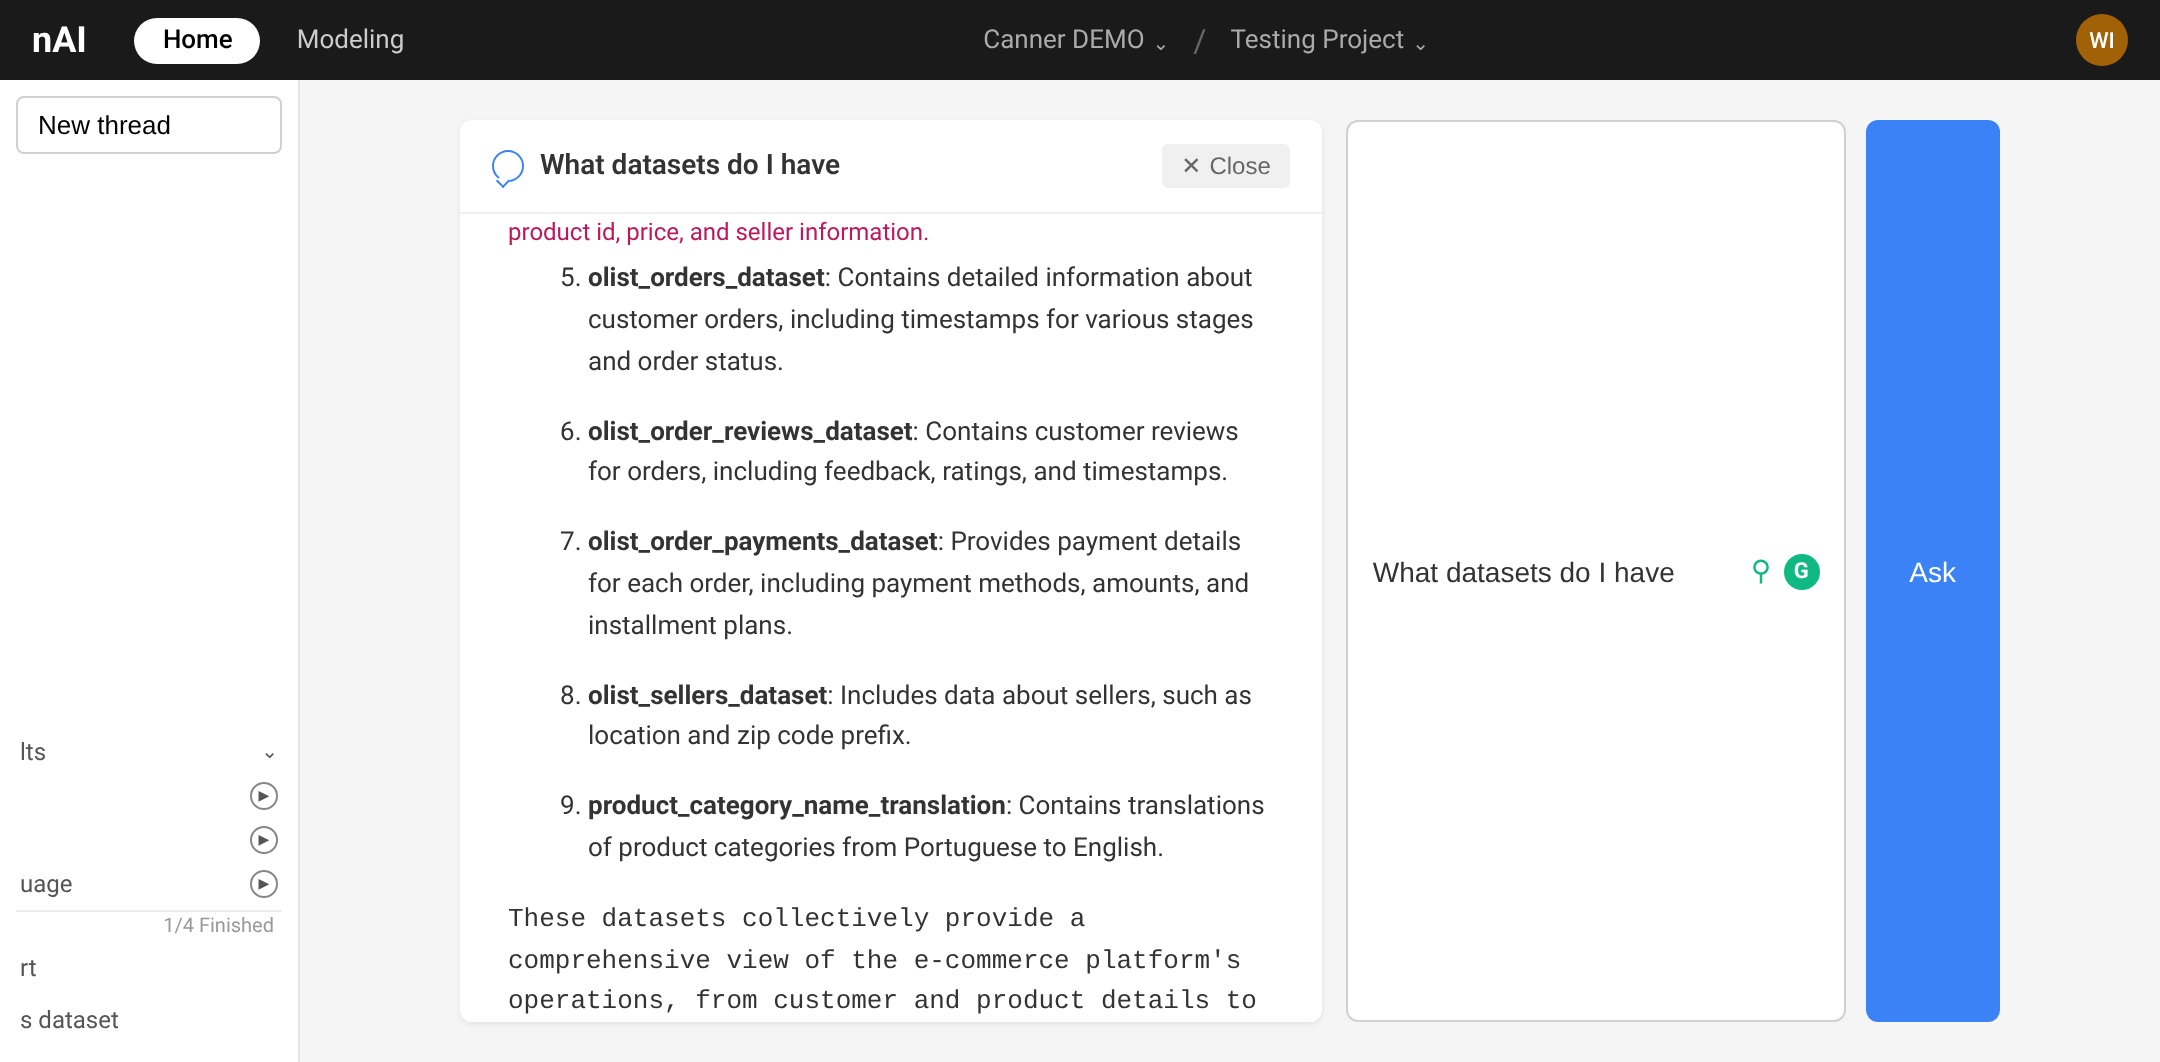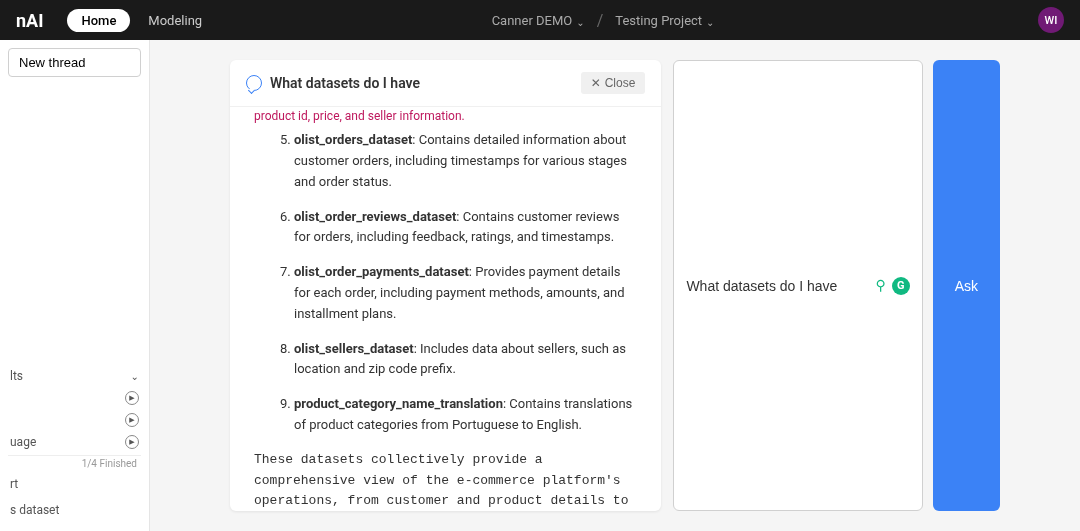--- a/index.html
+++ b/index.html
@@ -6,21 +6,21 @@
     body { font-family: -apple-system, BlinkMacSystemFont, 'Segoe UI', Roboto, sans-serif; background: #f5f5f5; width: 1080px; height: 531px; overflow: hidden; }
     
     .topbar { background: #1a1a1a; height: 40px; display: flex; align-items: center; padding: 0 16px; color: #fff; }
     .logo { font-size: 18px; font-weight: 700; margin-right: 24px; }
     .nav-pill { background: #fff; color: #000; padding: 4px 14px; border-radius: 14px; font-size: 13px; font-weight: 500; margin-right: 18px; cursor: pointer; }
     .nav-link { color: #ccc; font-size: 13px; cursor: pointer; }
     .topbar-center { flex: 1; display: flex; justify-content: center; gap: 8px; align-items: center; }
     .breadcrumb-item { color: #aaa; font-size: 13px; cursor: pointer; display: flex; align-items: flex-end; gap: 4px; }
     .breadcrumb-sep { color: #666; margin: 0 4px; }
     .chevron { font-size: 10px; }
-    .avatar { width: 26px; height: 26px; border-radius: 50%; background: #701a75; color: #fff; display: flex; align-items: center; justify-content: center; font-size: 11px; font-weight: 500; margin-left: 34px; }
+    .avatar { width: 26px; height: 26px; border-radius: 50%; background: #a16207; color: #fff; display: flex; align-items: center; justify-content: center; font-size: 11px; font-weight: 500; margin-left: 34px; }
     
     .main { display: flex; height: calc(100% - 40px); }
     .sidebar { width: 150px; background: #fff; border-right: 1px solid #e5e5e5; display: flex; flex-direction: column; }
     .new-thread { margin: 8px; padding: 6px 10px; border: 1px solid #d0d0d0; border-radius: 4px; font-size: 13px; cursor: pointer; background: #fff; text-align: left; }
     .sidebar-spacer { flex: 1; }
     .sidebar-bottom { padding: 0 8px 8px; font-size: 12px; color: #555; }
     .sb-row { display: flex; align-items: center; justify-content: space-between; padding: 4px 2px; }
     .play-icon { width: 14px; height: 14px; border-radius: 50%; border: 1px solid #888; display: inline-flex; align-items: center; justify-content: center; font-size: 7px; color: #555; }
     .sb-status { font-size: 10px; color: #999; text-align: right; padding: 2px 4px; border-top: 1px solid #eee; margin-top: 2px;}
     .sb-link { padding: 6px 2px; cursor: pointer; }

